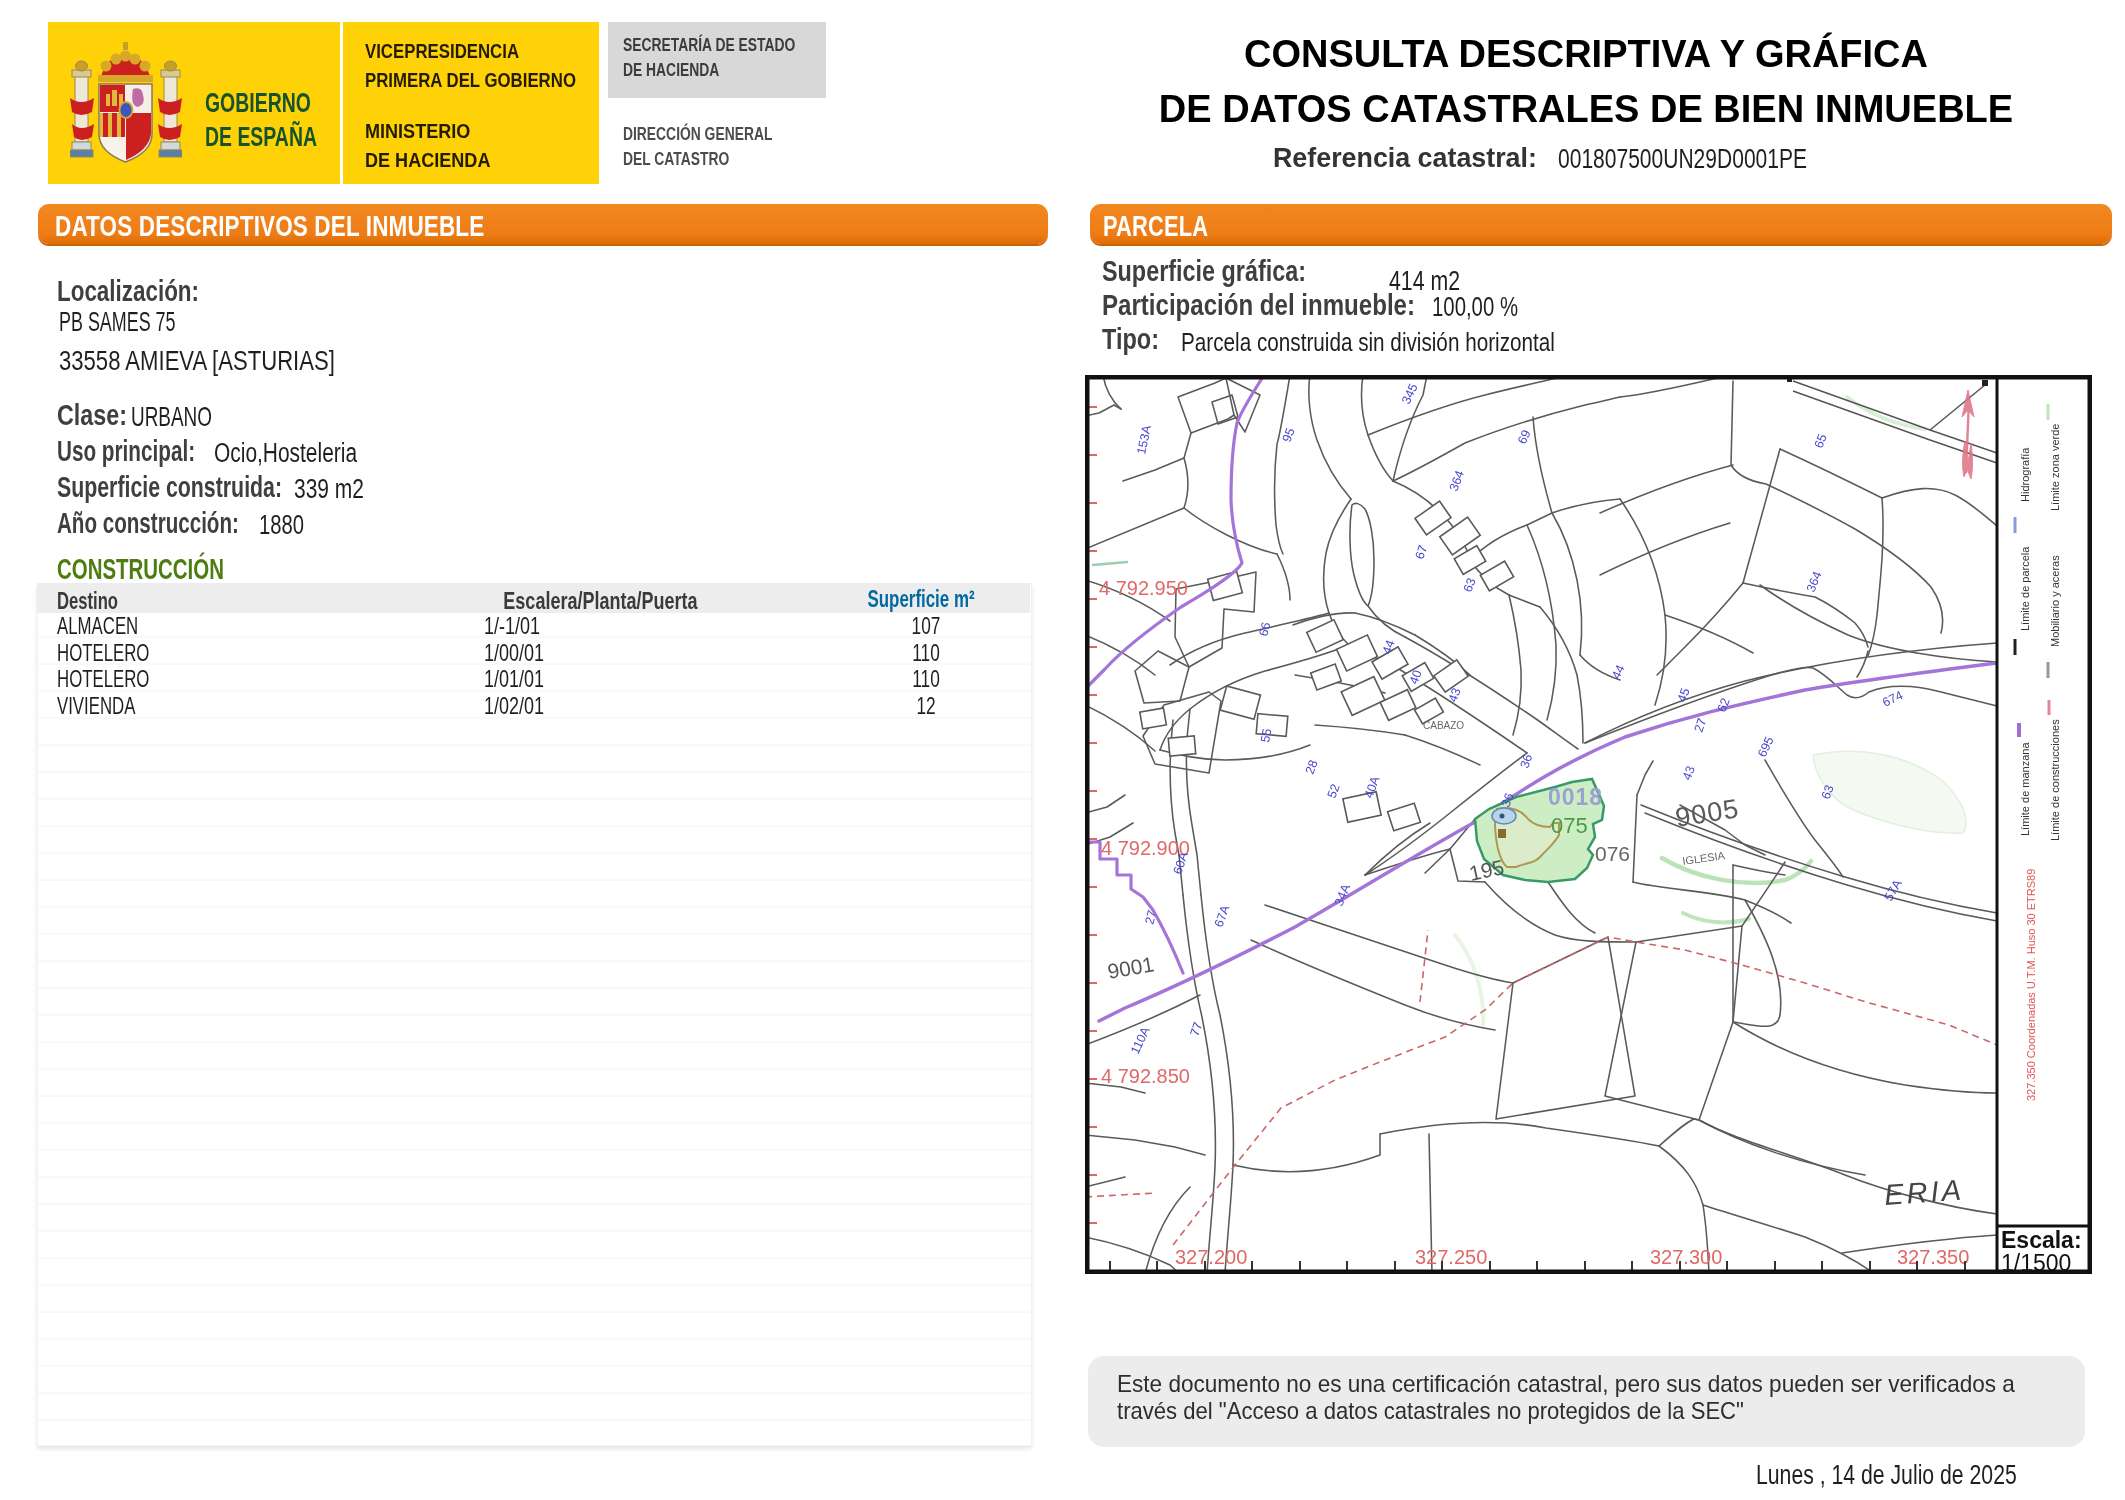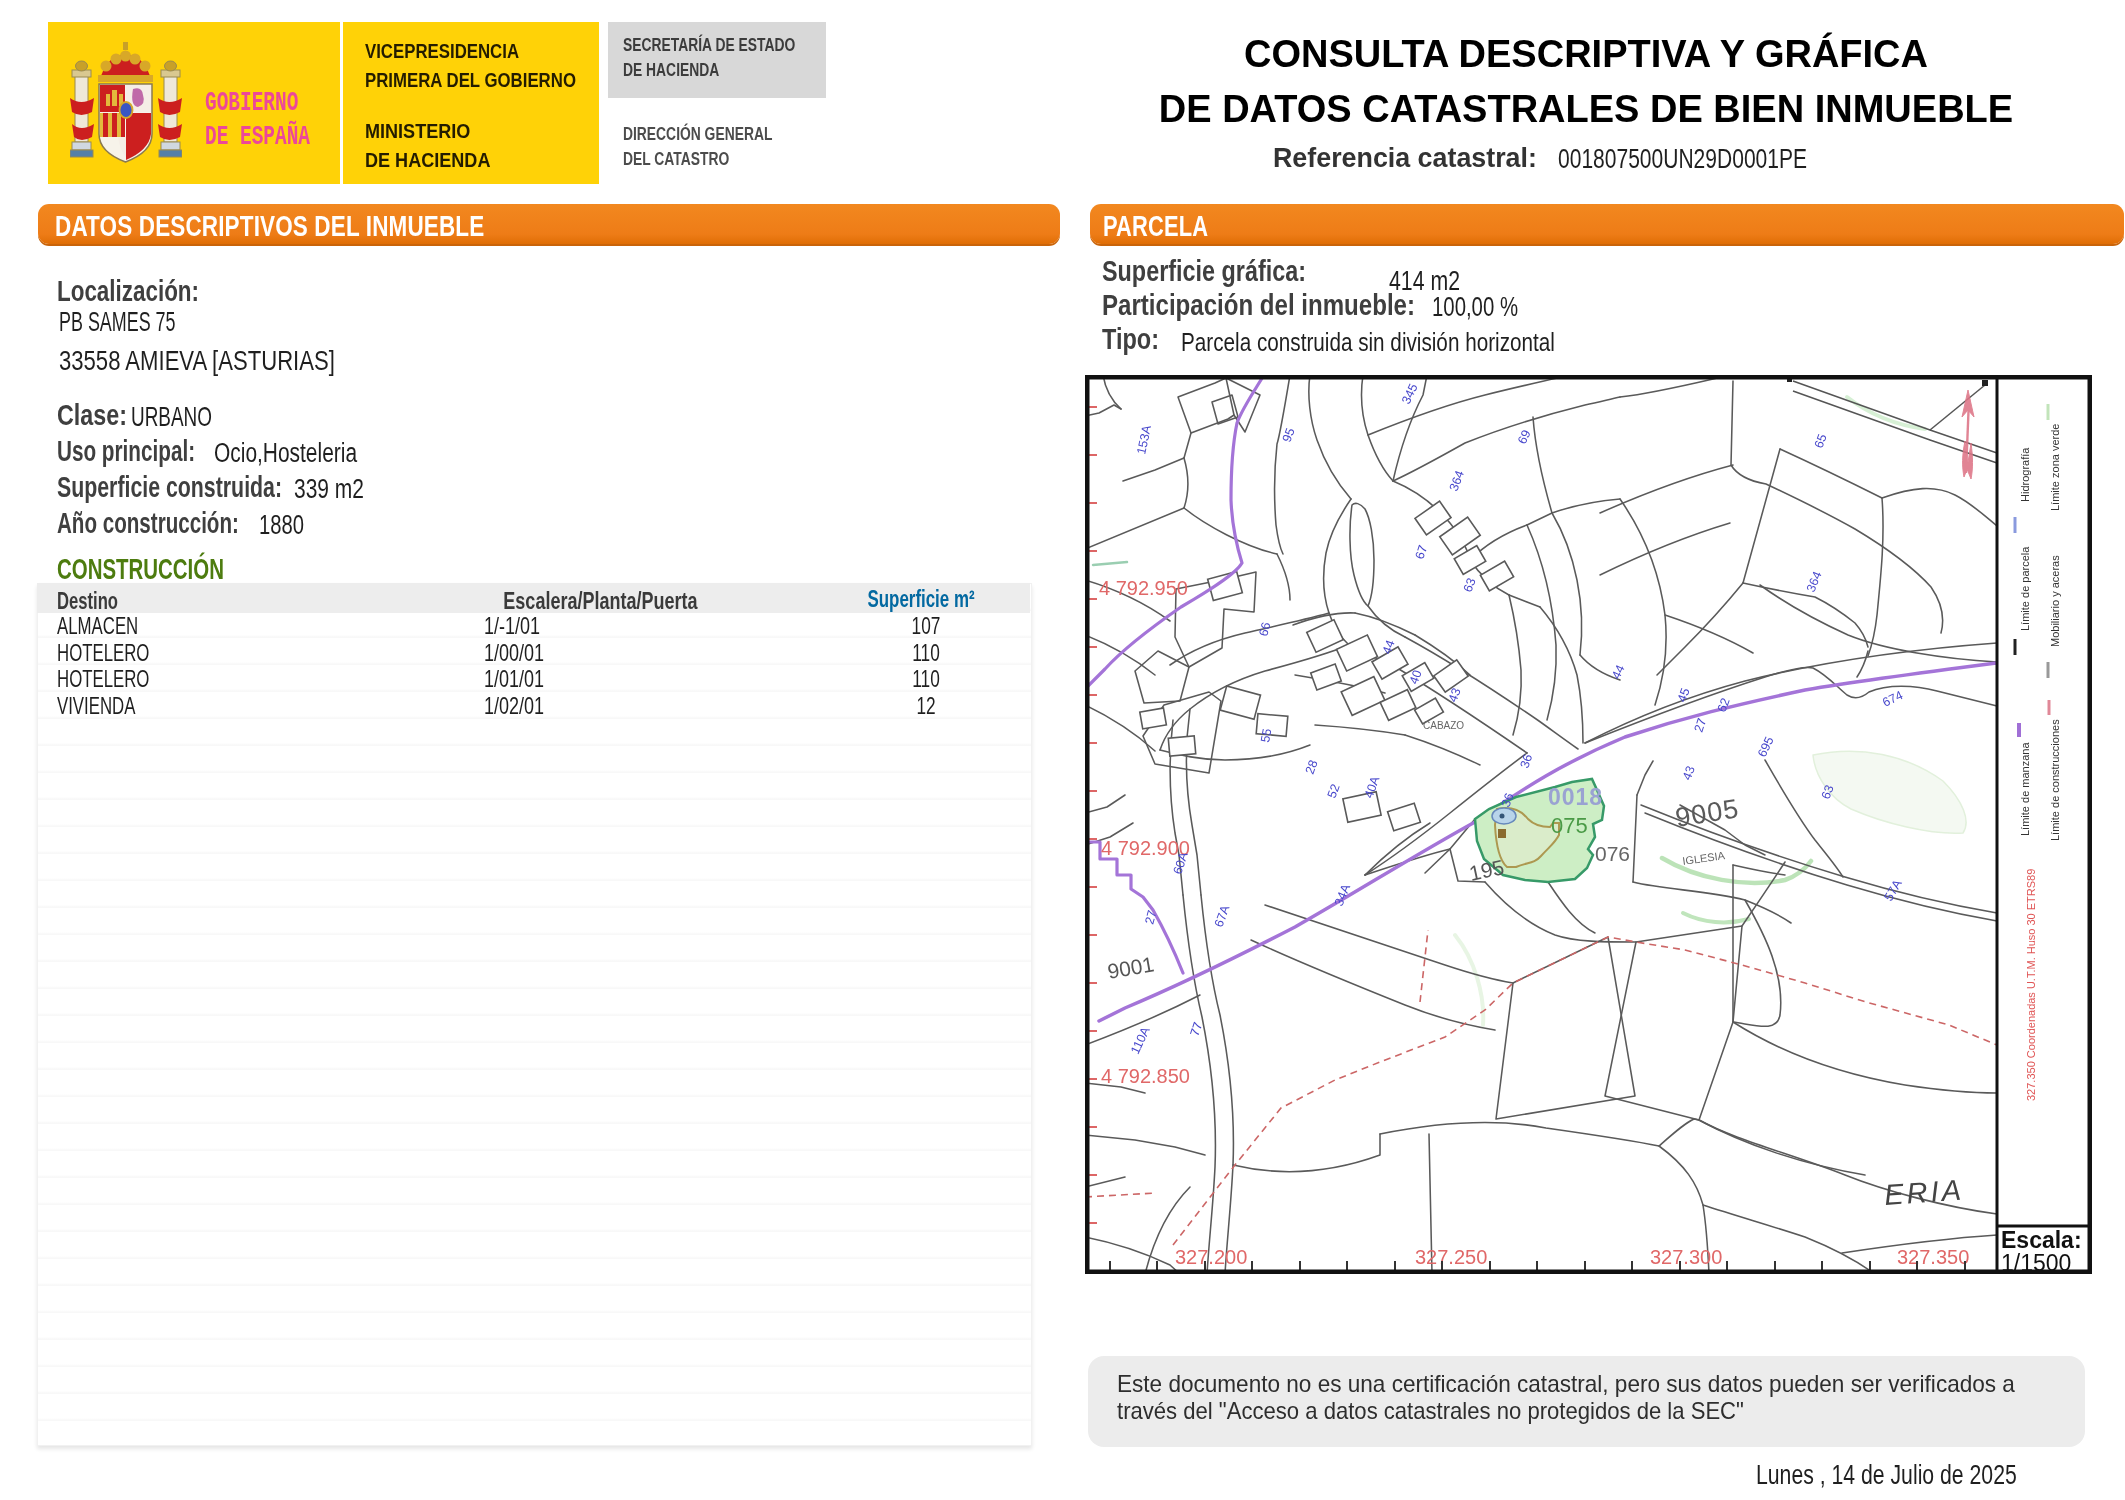--- a/index.html
+++ b/index.html
@@ -2,21 +2,21 @@
 <html><head>
 <meta charset="utf-8">
 <style>
   html,body{margin:0;padding:0;}
   body{width:2125px;height:1500px;background:#ffffff;font-family:"Liberation Sans",sans-serif;position:relative;overflow:hidden;}
   .abs{position:absolute;}
   .b{font-weight:bold;}
   .lbl{color:#3f3f3f;font-weight:bold;}
   .val{color:#1f1f1f;}
   .sx{display:inline-block;transform-origin:0 50%;white-space:nowrap;}
-  .obar{background:linear-gradient(#f2881f 0%,#ee7c17 75%,#df6d05 100%);border-radius:11px;box-shadow:0 2px 0 #c9640a;padding-left:12px;}
+  .obar{background:linear-gradient(#f2881f 0%,#ee7c17 75%,#df6d05 100%);border-radius:11px;box-shadow:0 2px 0 #c9640a;}
   .obar span{color:#ffffff;font-weight:bold;font-size:29px;letter-spacing:0.2px;}
 </style>
 </head>
 <body>
 
 <div class="abs" style="left:48px;top:22px;width:292px;height:162px;background:#ffd207;"></div>
 <div class="abs" style="left:343px;top:22px;width:256px;height:162px;background:#ffd207;"></div>
 <div class="abs" style="left:608px;top:22px;width:218px;height:76px;background:#d8d8d8;"></div>
 
 <svg class="abs" style="left:70px;top:40px;" width="112" height="128" viewBox="0 0 112 128">
@@ -64,21 +64,21 @@
   <path d="M30,73 h25 v24 h-25 Z" fill="#e3b93c"></path>
   <g fill="#cc1f1f">
       <rect x="33" y="73" width="5" height="24"></rect>
       <rect x="42" y="73" width="5" height="24"></rect>
       <rect x="51" y="73" width="4" height="24"></rect>
     </g>
   <path d="M56,73 h25 v21 q-2,16 -25,26 Z" fill="#cc1f1f"></path>
   <path d="M48,97 q2,14 8,20 l0,-20 Z" fill="#f5eee6"></path>
   <ellipse cx="56" cy="70" rx="6.5" ry="8" fill="#3a56c4" stroke="#d8a828" stroke-width="1.8"></ellipse>
 </svg>
-<div class="abs" style="left:205px;top:86px;width:200px;color:#ec4899;font-weight:bold;font-size:27px;line-height:34px;font-family:Liberation Mono, monospace;"><span class="sx" style="transform:scaleX(0.72);">GOBIERNO<br>DE ESPAÑA</span></div>
+<div class="abs" style="left:205px;top:86px;width:200px;color:#14532d;font-weight:bold;font-size:27px;line-height:34px;"><span class="sx" style="transform:scaleX(0.72);">GOBIERNO<br>DE ESPAÑA</span></div>
 
 <div class="abs" style="left:365px;top:36px;color:#241c00;font-weight:bold;font-size:21px;line-height:29px;"><span class="sx" style="transform:scaleX(0.80);">VICEPRESIDENCIA<br>PRIMERA DEL GOBIERNO</span></div>
 <div class="abs" style="left:365px;top:116px;color:#241c00;font-weight:bold;font-size:21px;line-height:29px;"><span class="sx" style="transform:scaleX(0.86);">MINISTERIO<br>DE HACIENDA</span></div>
 
 <div class="abs" style="left:623px;top:33px;color:#3c3c3c;font-weight:bold;font-size:18px;line-height:25px;"><span class="sx" style="transform:scaleX(0.77);">SECRETARÍA DE ESTADO<br>DE HACIENDA</span></div>
 <div class="abs" style="left:623px;top:122px;color:#4c4c4c;font-weight:bold;font-size:18px;line-height:25px;"><span class="sx" style="transform:scaleX(0.77);">DIRECCIÓN GENERAL<br>DEL CATASTRO</span></div>
 
 <div class="abs" style="left:1085px;top:27px;width:1002px;text-align:center;color:#000000;font-weight:bold;font-size:38px;line-height:55px;">CONSULTA DESCRIPTIVA Y GRÁFICA<br>DE DATOS CATASTRALES DE BIEN INMUEBLE</div>
 <div class="abs lbl" style="left:1273px;top:142px;font-size:28px;color:#333;"><span class="sx" style="transform:scaleX(0.958);">Referencia catastral:</span></div>
 <div class="abs val" style="left:1558px;top:143px;font-size:28px;"><span class="sx" style="transform:scaleX(0.751);">001807500UN29D0001PE</span></div>

